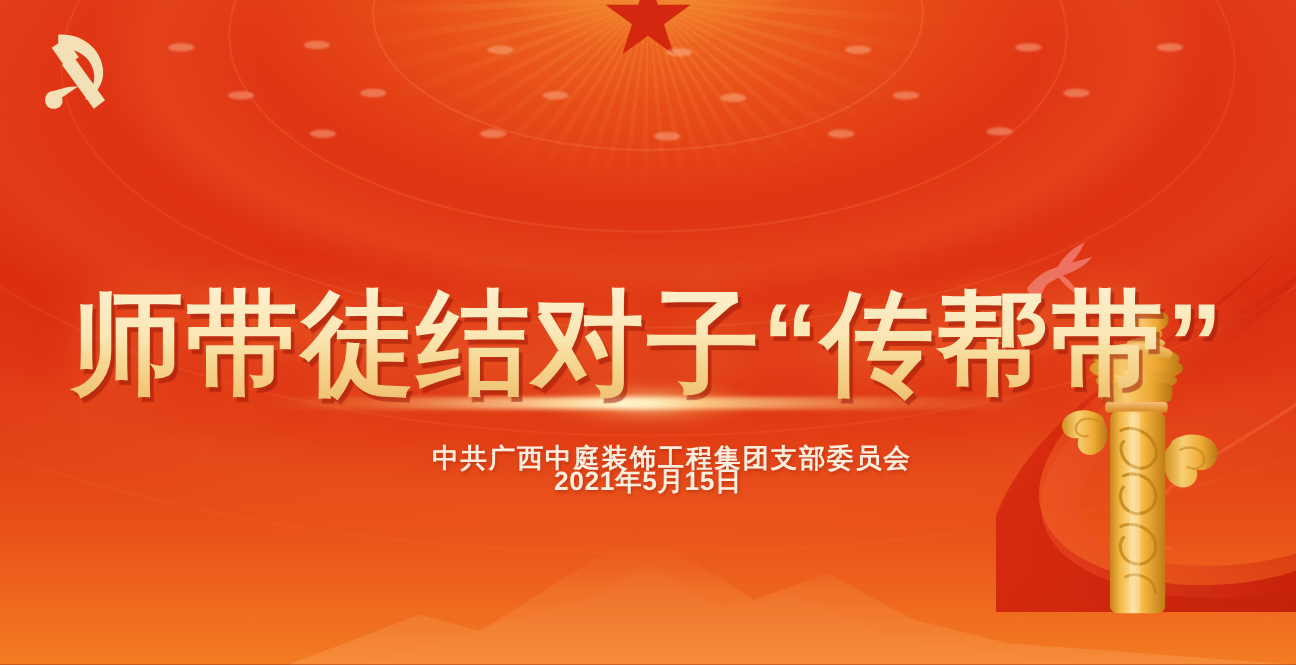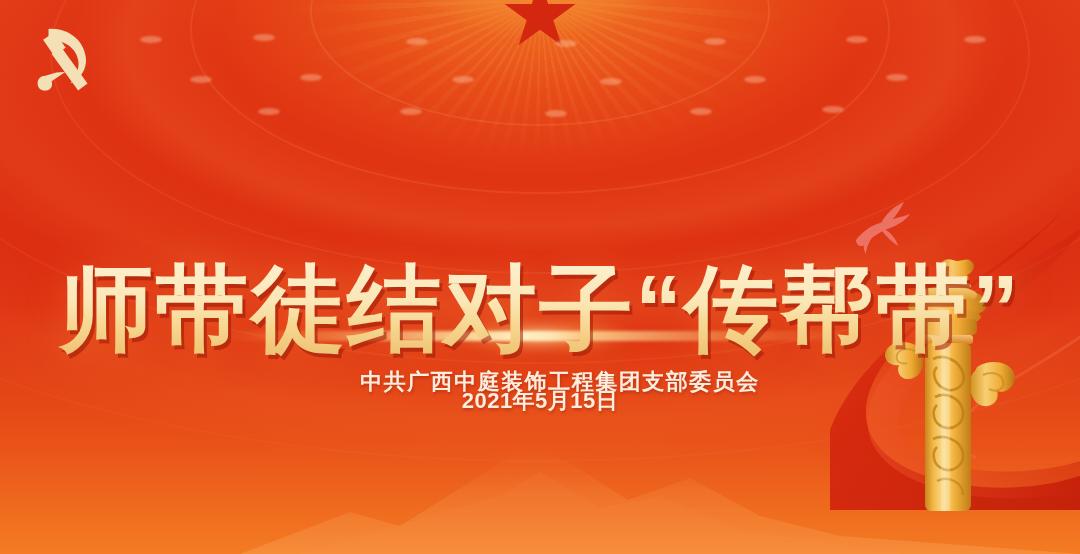--- a/index.html
+++ b/index.html
@@ -160,21 +160,21 @@
     background-image:linear-gradient(to bottom,#fdf0cf 0%,#fbe7b6 42%,#f6d58d 70%,#eec071 100%);
     -webkit-background-clip:text;
             background-clip:text;
     color:transparent;
     -webkit-text-fill-color:transparent;
     filter:drop-shadow(3px 4px 0px rgba(154,24,8,0.55))
            drop-shadow(0 0 18px rgba(255,160,60,0.30));
     font-family:"Liberation Sans","DejaVu Sans",sans-serif;
   }
   .title-line.l1{ top:140px; font-size:88px; line-height:92px; }
-  .title-line.l2{ top:237px; font-size:94px; line-height:98px;margin-top:23px; }
+  .title-line.l2{ top:237px; font-size:94px; line-height:98px; }
 
   .subtitle{
     position:absolute;left:0;width:100%;
     text-align:center;
     color:#fbeede;
     font-weight:bold;
     white-space:nowrap;
     text-shadow:1px 2px 3px rgba(150,30,10,0.45);
     font-family:"Liberation Sans","DejaVu Sans",sans-serif;
   }

